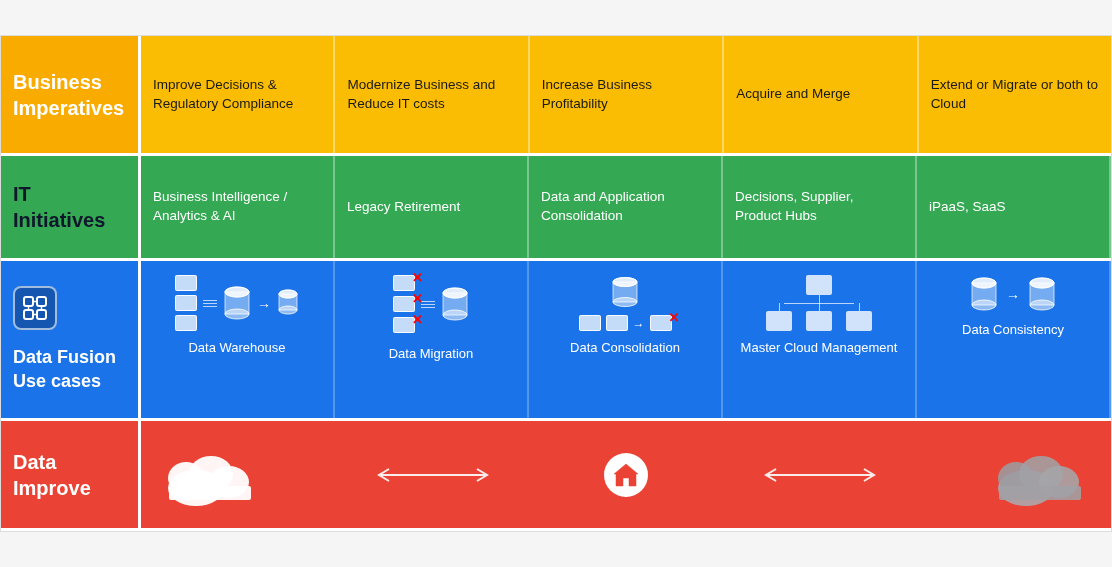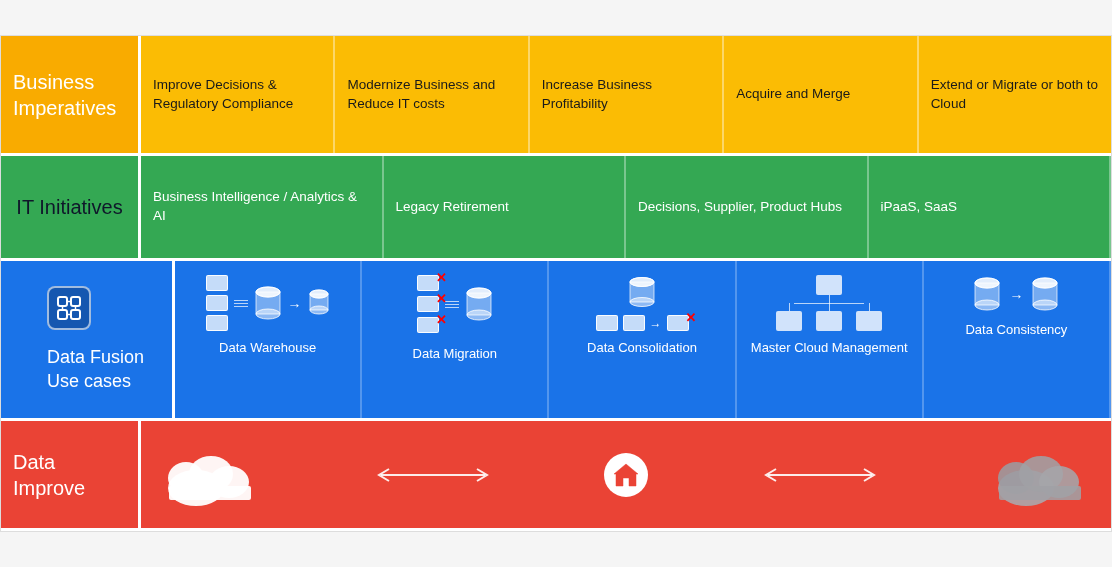--- a/index.html
+++ b/index.html
@@ -29,21 +29,21 @@
       width: 140px;
       min-width: 140px;
       display: flex;
       align-items: center;
       justify-content: center;
       padding: 16px 12px;
       border-right: 3px solid #fff;
     }
     .label-cell h2 {
       font-size: 18px;
-      font-weight: 400;
+      font-weight: 700;
       line-height: 1.3;
       text-align: left;
     }
 
     
     .content-cell {
       flex: 1;
       border-right: 2px solid rgba(255,255,255,0.4);
       padding: 14px 12px;
       display: flex;
@@ -103,21 +103,20 @@
     
     .row-fusion {
       background: #1a73e8;
       min-height: 160px;
     }
     .row-fusion .label-cell {
       background: #1a73e8;
       flex-direction: column;
       align-items: flex-start;
       gap: 8px;
-      margin-left: 34px;
     }
     .row-fusion .label-cell h2 {
       color: #fff;
       font-size: 18px;
     }
     .row-fusion .content-cell {
       background: #1a73e8;
       border-right: 2px solid rgba(255,255,255,0.25);
       flex-direction: column;
       align-items: center;
@@ -235,20 +234,23 @@
 
   <div class="row row-initiatives">
     <div class="label-cell">
       <h2>IT Initiatives</h2>
     </div>
     <div class="content-cell">
       <p>Business Intelligence / Analytics &amp; AI</p>
     </div>
     <div class="content-cell">
       <p>Legacy Retirement</p>
+    </div>
+    <div class="content-cell">
+      <p>Data and Application Consolidation</p>
     </div>
     <div class="content-cell">
       <p>Decisions, Supplier, Product Hubs</p>
     </div>
     <div class="content-cell">
       <p>iPaaS, SaaS</p>
     </div>
   </div>
 
   <div class="row row-fusion">

